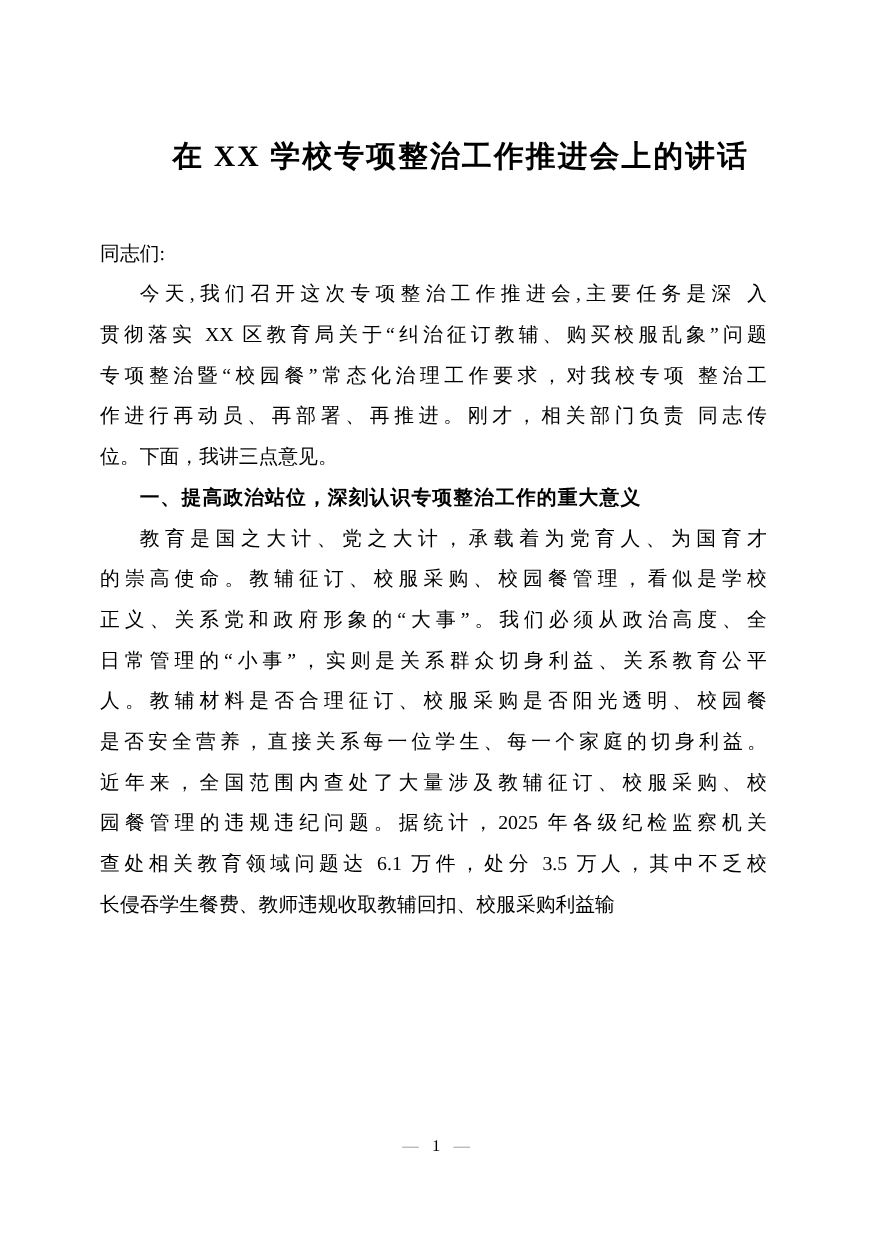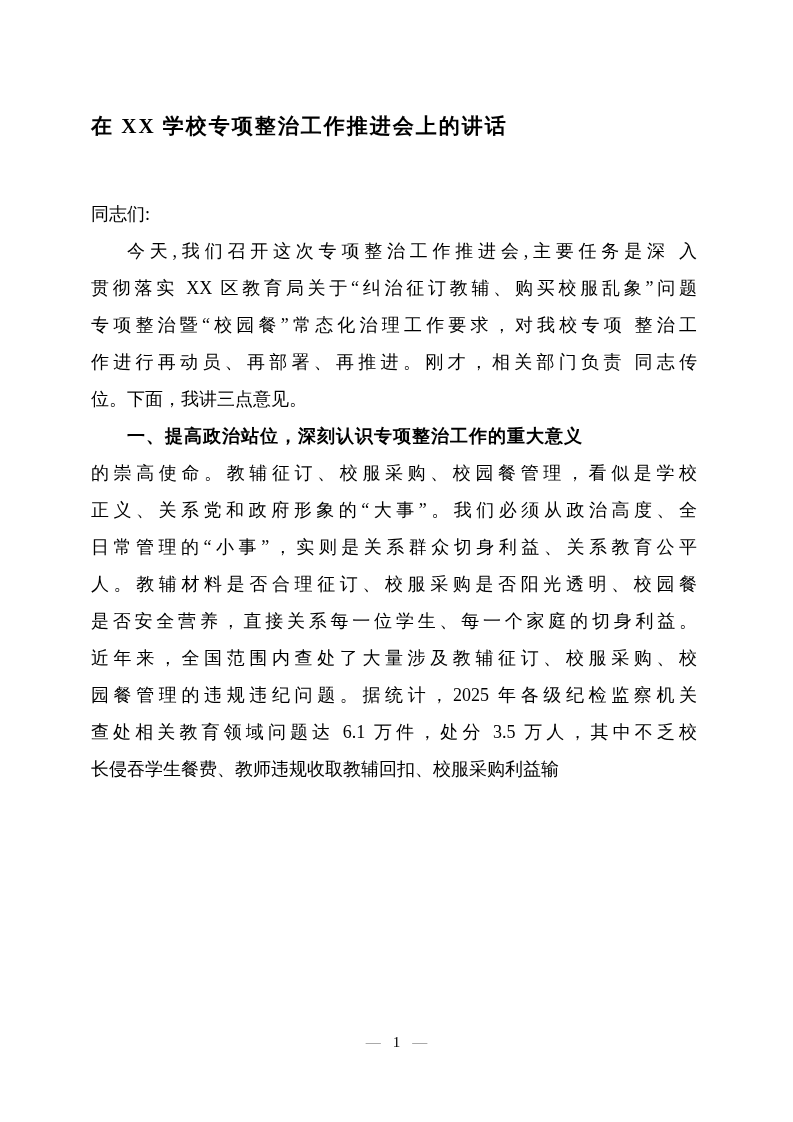--- a/index.html
+++ b/index.html
@@ -12,25 +12,25 @@
     width: 793px;
     height: 1122px;
     background: #ffffff;
     box-sizing: border-box;
     padding: 103px 96px 0 91px;
     color: #000000;
     font-family: "Liberation Serif", "DejaVu Serif", serif;
     overflow: hidden;
   }
   .doc-title {
-    margin: 0;
-    font-size: 21px;
+    margin: 16px;
+    font-size: 27px;
     line-height: 46px;
     font-weight: bold;
-    text-align: left;
+    text-align: right;
     letter-spacing: 2px;
     font-family: "Liberation Serif", "DejaVu Serif", serif;
   }
   .doc-body {
     margin-top: 47px;
     font-size: 18px;
     line-height: 37px;
   }
   .block { margin: 0; }
   .line {
@@ -86,20 +86,21 @@
         <div class="line first-indent">今天,我们召开这次专项整治工作推进会,主要任务是深 入</div>
         <div class="line">贯彻落实 XX 区教育局关于“纠治征订教辅、购买校服乱象”问题</div>
         <div class="line">专项整治暨“校园餐”常态化治理工作要求，对我校专项 整治工</div>
         <div class="line">作进行再动员、再部署、再推进。刚才，相关部门负责 同志传</div>
         <div class="line last-line">位。下面，我讲三点意见。</div>
       </div>
       <div class="block heading1">
         <div class="line last-line first-indent">一、提高政治站位，深刻认识专项整治工作的重大意义</div>
       </div>
       <div class="block paragraph">
+        <div class="line first-indent">教育是国之大计、党之大计，承载着为党育人、为国育才</div>
         <div class="line">的崇高使命。教辅征订、校服采购、校园餐管理，看似是学校</div>
         <div class="line">正义、关系党和政府形象的“大事”。我们必须从政治高度、全</div>
         <div class="line">日常管理的“小事”，实则是关系群众切身利益、关系教育公平</div>
       </div>
       <div class="block paragraph">
         <div class="line">人。教辅材料是否合理征订、校服采购是否阳光透明、校园餐</div>
         <div class="line">是否安全营养，直接关系每一位学生、每一个家庭的切身利益。</div>
         <div class="line">近年来，全国范围内查处了大量涉及教辅征订、校服采购、校</div>
         <div class="line">园餐管理的违规违纪问题。据统计，2025 年各级纪检监察机关</div>
         <div class="line">查处相关教育领域问题达 6.1 万件，处分 3.5 万人，其中不乏校</div>

